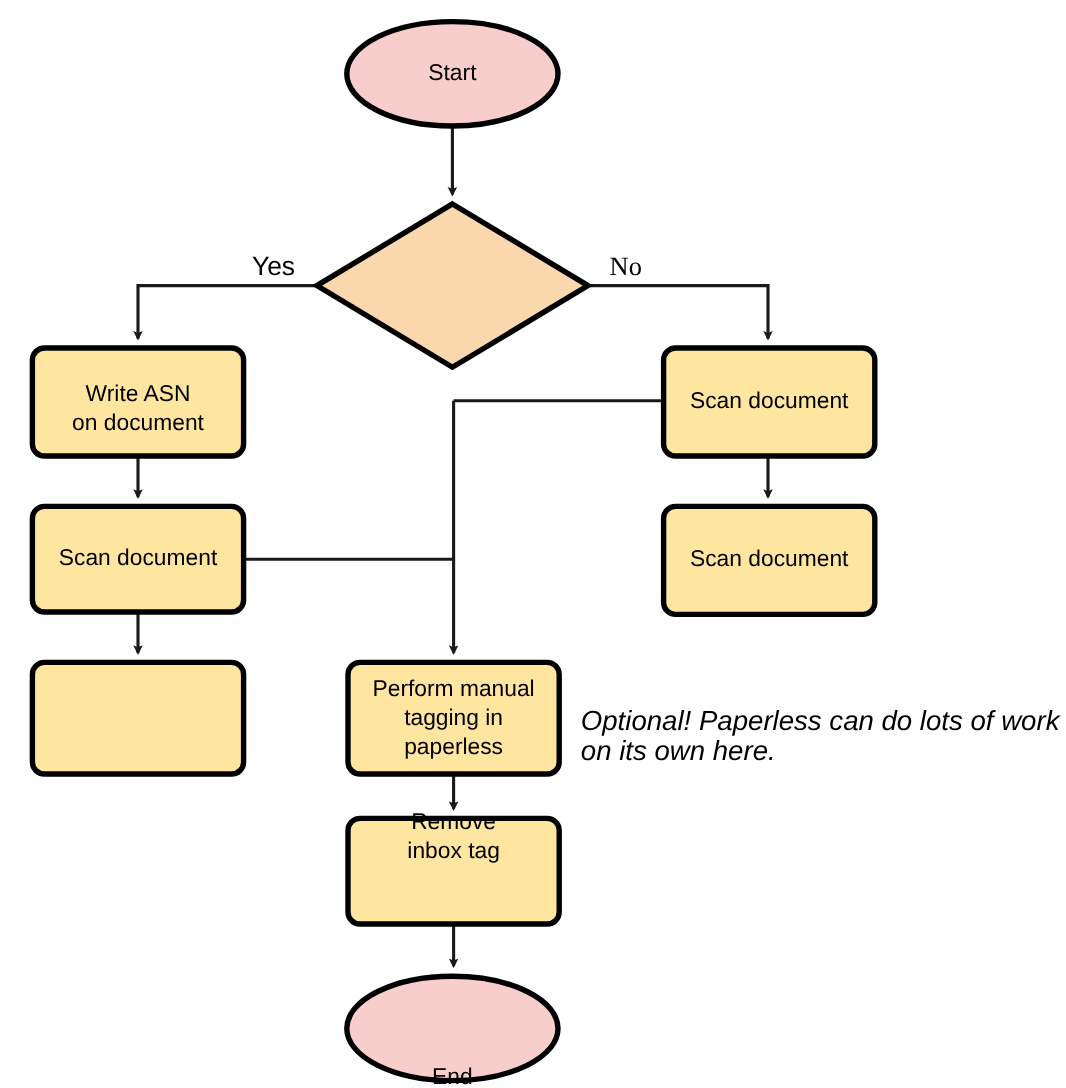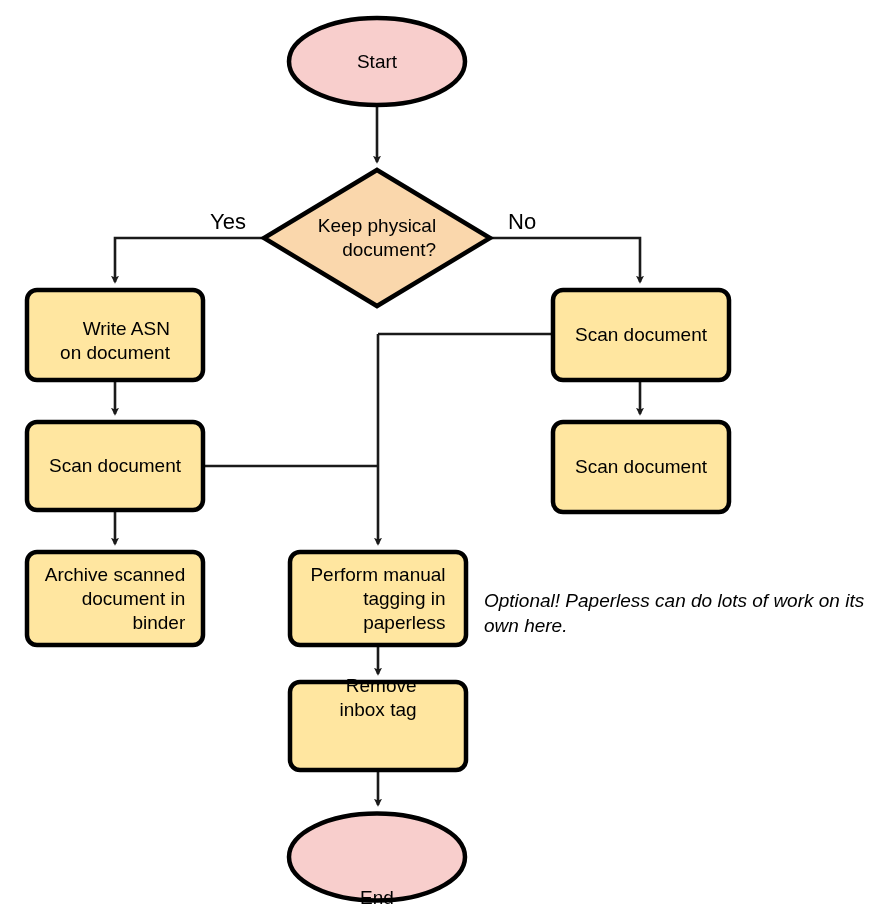--- a/index.html
+++ b/index.html
@@ -23,42 +23,42 @@
     left: 0;
     top: 0;
     width: 888px;
     height: 907px;
   }
   .node-label {
     position: absolute;
     display: flex;
     align-items: center;
     justify-content: center;
-    text-align: right;
+    text-align: center;
     font-family: "Liberation Sans", sans-serif;
     font-size: 19px;
     line-height: 24px;
     color: #000000;
     white-space: pre-line;
     pointer-events: none;
   }
   .edge-label {
     position: absolute;
     font-family: "Liberation Sans", sans-serif;
     font-size: 22px;
     line-height: 22px;
     color: #000000;
     white-space: nowrap;
     pointer-events: none;
   }
   .annotation {
     position: absolute;
     font-family: "Liberation Sans", sans-serif;
     font-style: italic;
-    font-size: 19px;
+    font-size: 23px;
     line-height: 25px;
     color: #000000;
     width: 400px;
   }
 </style>
 </head>
 <body>
 
 <div id="flowchart-root">
 
@@ -113,44 +113,39 @@
       <rect x="290" y="552" width="176" height="93" rx="10" ry="10" fill="#FFE6A0" stroke="#000000" stroke-width="4.5"></rect>
 
       <rect x="290" y="682" width="176" height="88" rx="10" ry="10" fill="#FFE6A0" stroke="#000000" stroke-width="4.5"></rect>
 
       <ellipse cx="377" cy="857" rx="88" ry="43.5" fill="#F8CECC" stroke="#000000" stroke-width="4.5"></ellipse>
     </g>
   </svg>
 
   <div class="node-label" style="left:289px; top:18px; width:176px; height:87px;">Start</div>
 
-  <div class="node-label" style="left:277px; top:194px; width:200px; height:88px;">Keep physical
-document?</div>
 
   <div class="node-label" style="left:27px; top:296px; width:176px; height:90px;">Write ASN
 on document</div>
 
   <div class="node-label" style="left:27px; top:422px; width:176px; height:88px;">Scan document</div>
 
-  <div class="node-label" style="left:27px; top:552px; width:176px; height:93px;">Archive scanned
-document in
-binder</div>
 
   <div class="node-label" style="left:553px; top:290px; width:176px; height:90px;">Scan document</div>
 
   <div class="node-label" style="left:553px; top:422px; width:176px; height:90px;">Scan document</div>
 
   <div class="node-label" style="left:290px; top:552px; width:176px; height:93px;">Perform manual
 tagging in
 paperless</div>
 
   <div class="node-label" style="left:290px; top:654px; width:176px; height:88px;">Remove
 inbox tag</div>
 
   <div class="node-label" style="left:289px; top:854px; width:176px; height:87px;">End</div>
 
   <div class="edge-label" style="left:210px; top:211px;">Yes</div>
 
-  <div class="edge-label" style="left:508px; top:211px;">No</div>
+  <div class="edge-label" style="left:508px; top:211px;font-family:Liberation Serif, serif;">No</div>
 
   <div class="annotation" style="left:484px; top:588px;">Optional! Paperless can do lots of work on its own here.</div>
 
 </div>
 
 </body></html>

